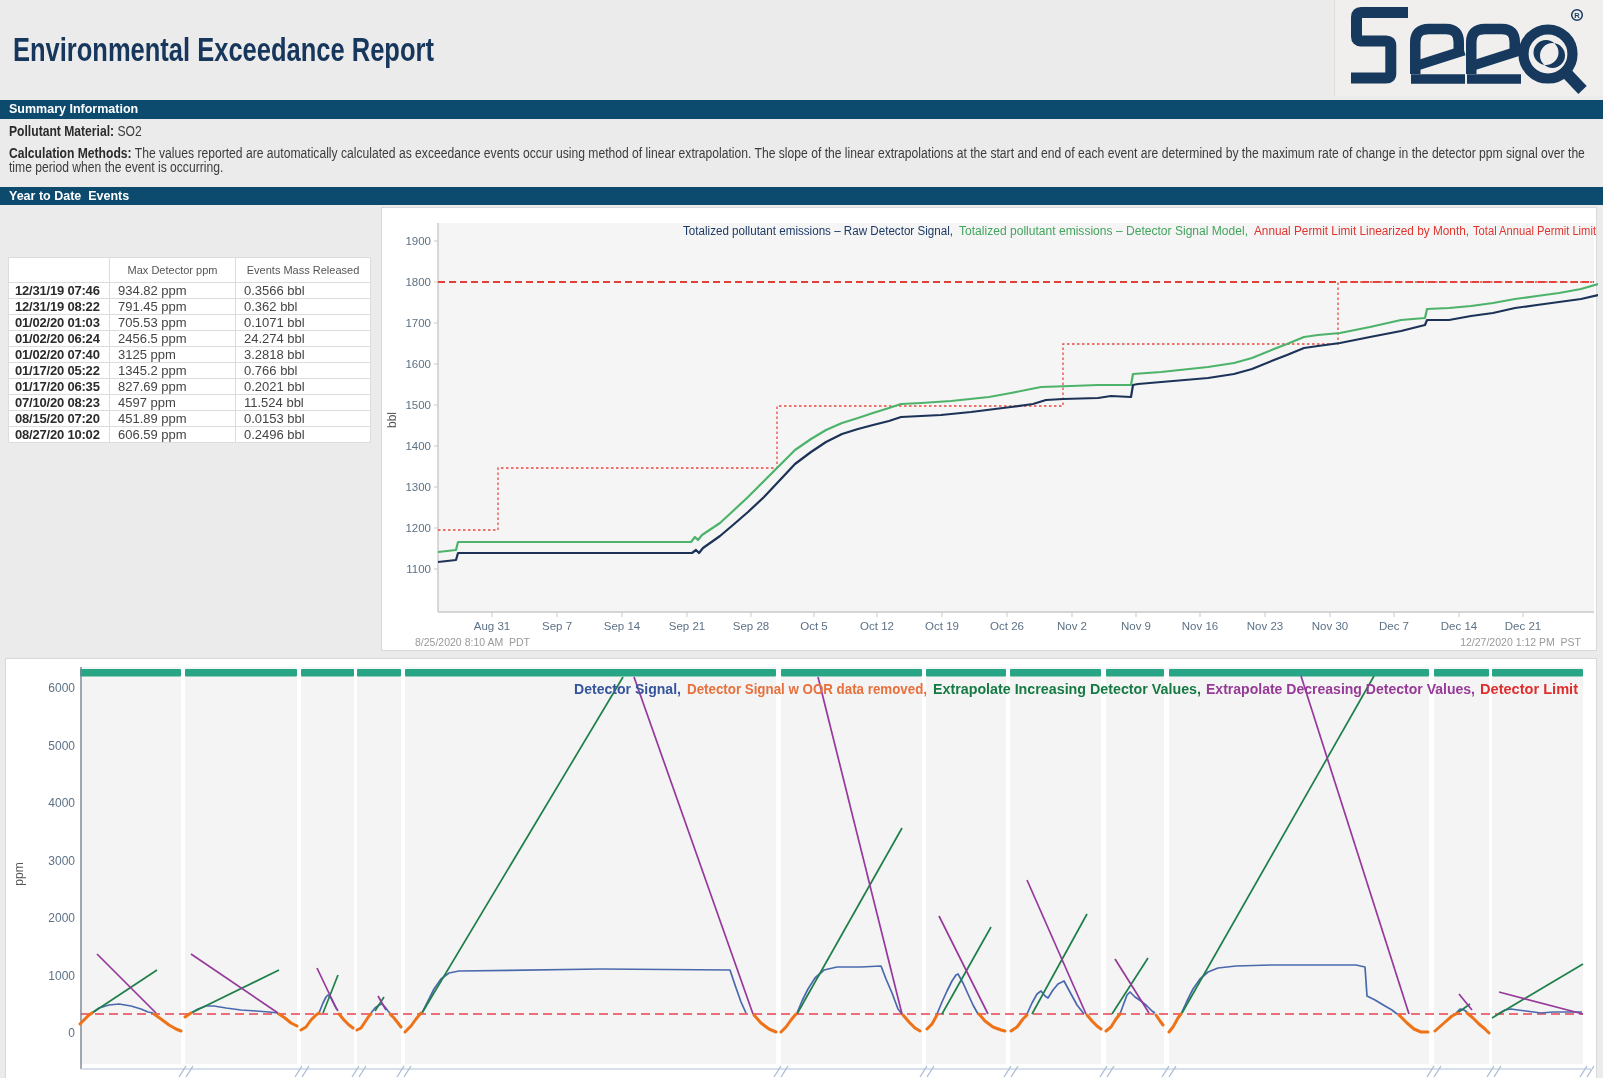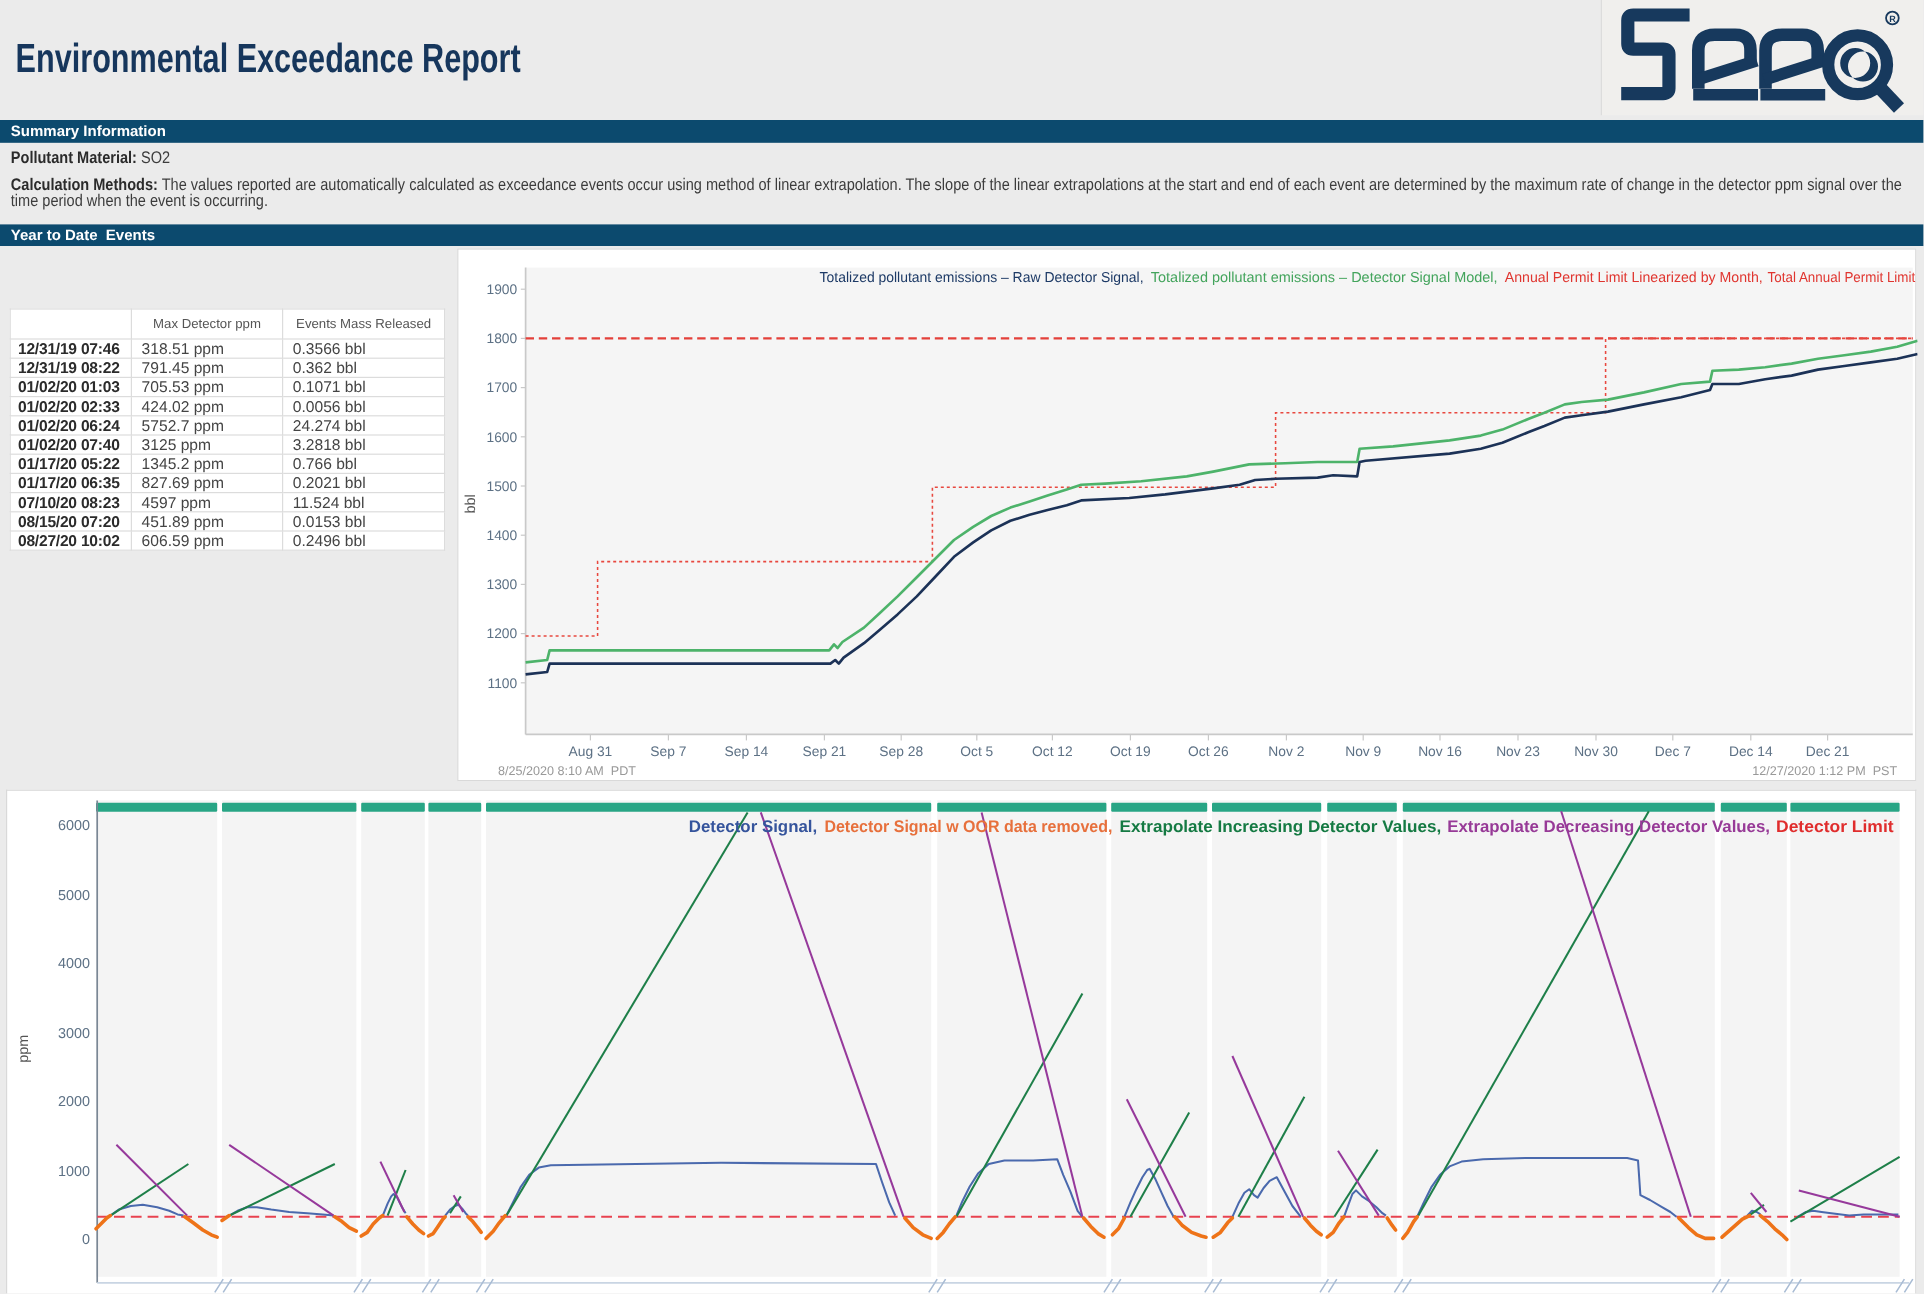--- a/index.html
+++ b/index.html
@@ -58,41 +58,36 @@
       <col class="c3">
     </colgroup>
 <tbody>
       <tr>
         <th></th>
         <th>Max Detector ppm</th>
         <th>Events Mass Released</th>
       </tr>
 <tr>
         <td class="dt">12/31/19 07:46</td>
-        <td>318.51 ppm</td>
+        <td>934.82 ppm</td>
         <td>0.3566 bbl</td>
       </tr>
 <tr>
         <td class="dt">12/31/19 08:22</td>
         <td>791.45 ppm</td>
         <td>0.362 bbl</td>
       </tr>
 <tr>
         <td class="dt">01/02/20 01:03</td>
         <td>705.53 ppm</td>
         <td>0.1071 bbl</td>
       </tr>
 <tr>
-        <td class="dt">01/02/20 02:33</td>
-        <td>424.02 ppm</td>
-        <td>0.0056 bbl</td>
-      </tr>
-<tr>
         <td class="dt">01/02/20 06:24</td>
-        <td>5752.7 ppm</td>
+        <td>2456.5 ppm</td>
         <td>24.274 bbl</td>
       </tr>
 <tr>
         <td class="dt">01/02/20 07:40</td>
         <td>3125 ppm</td>
         <td>3.2818 bbl</td>
       </tr>
 <tr>
         <td class="dt">01/17/20 05:22</td>
         <td>1345.2 ppm</td>

